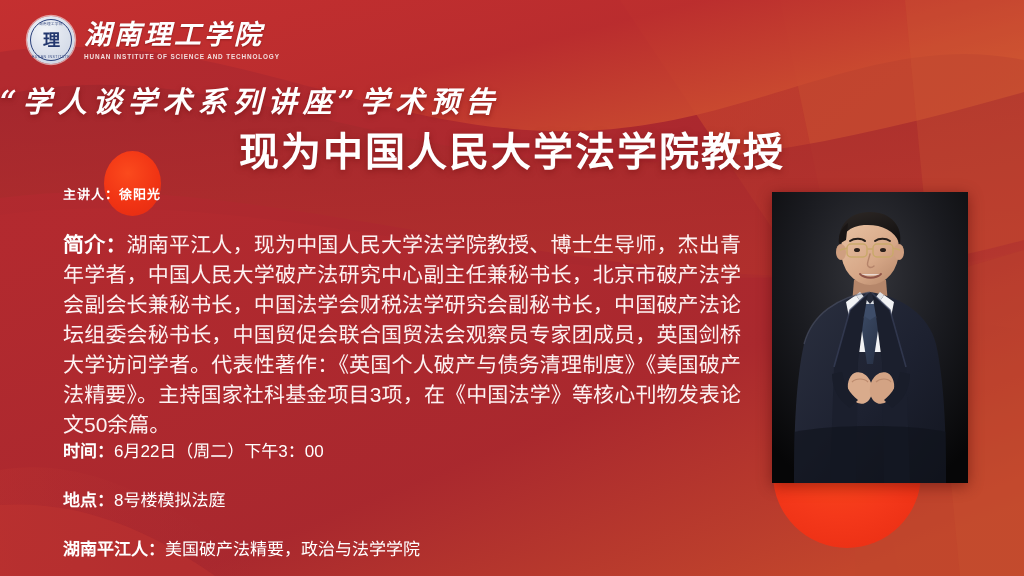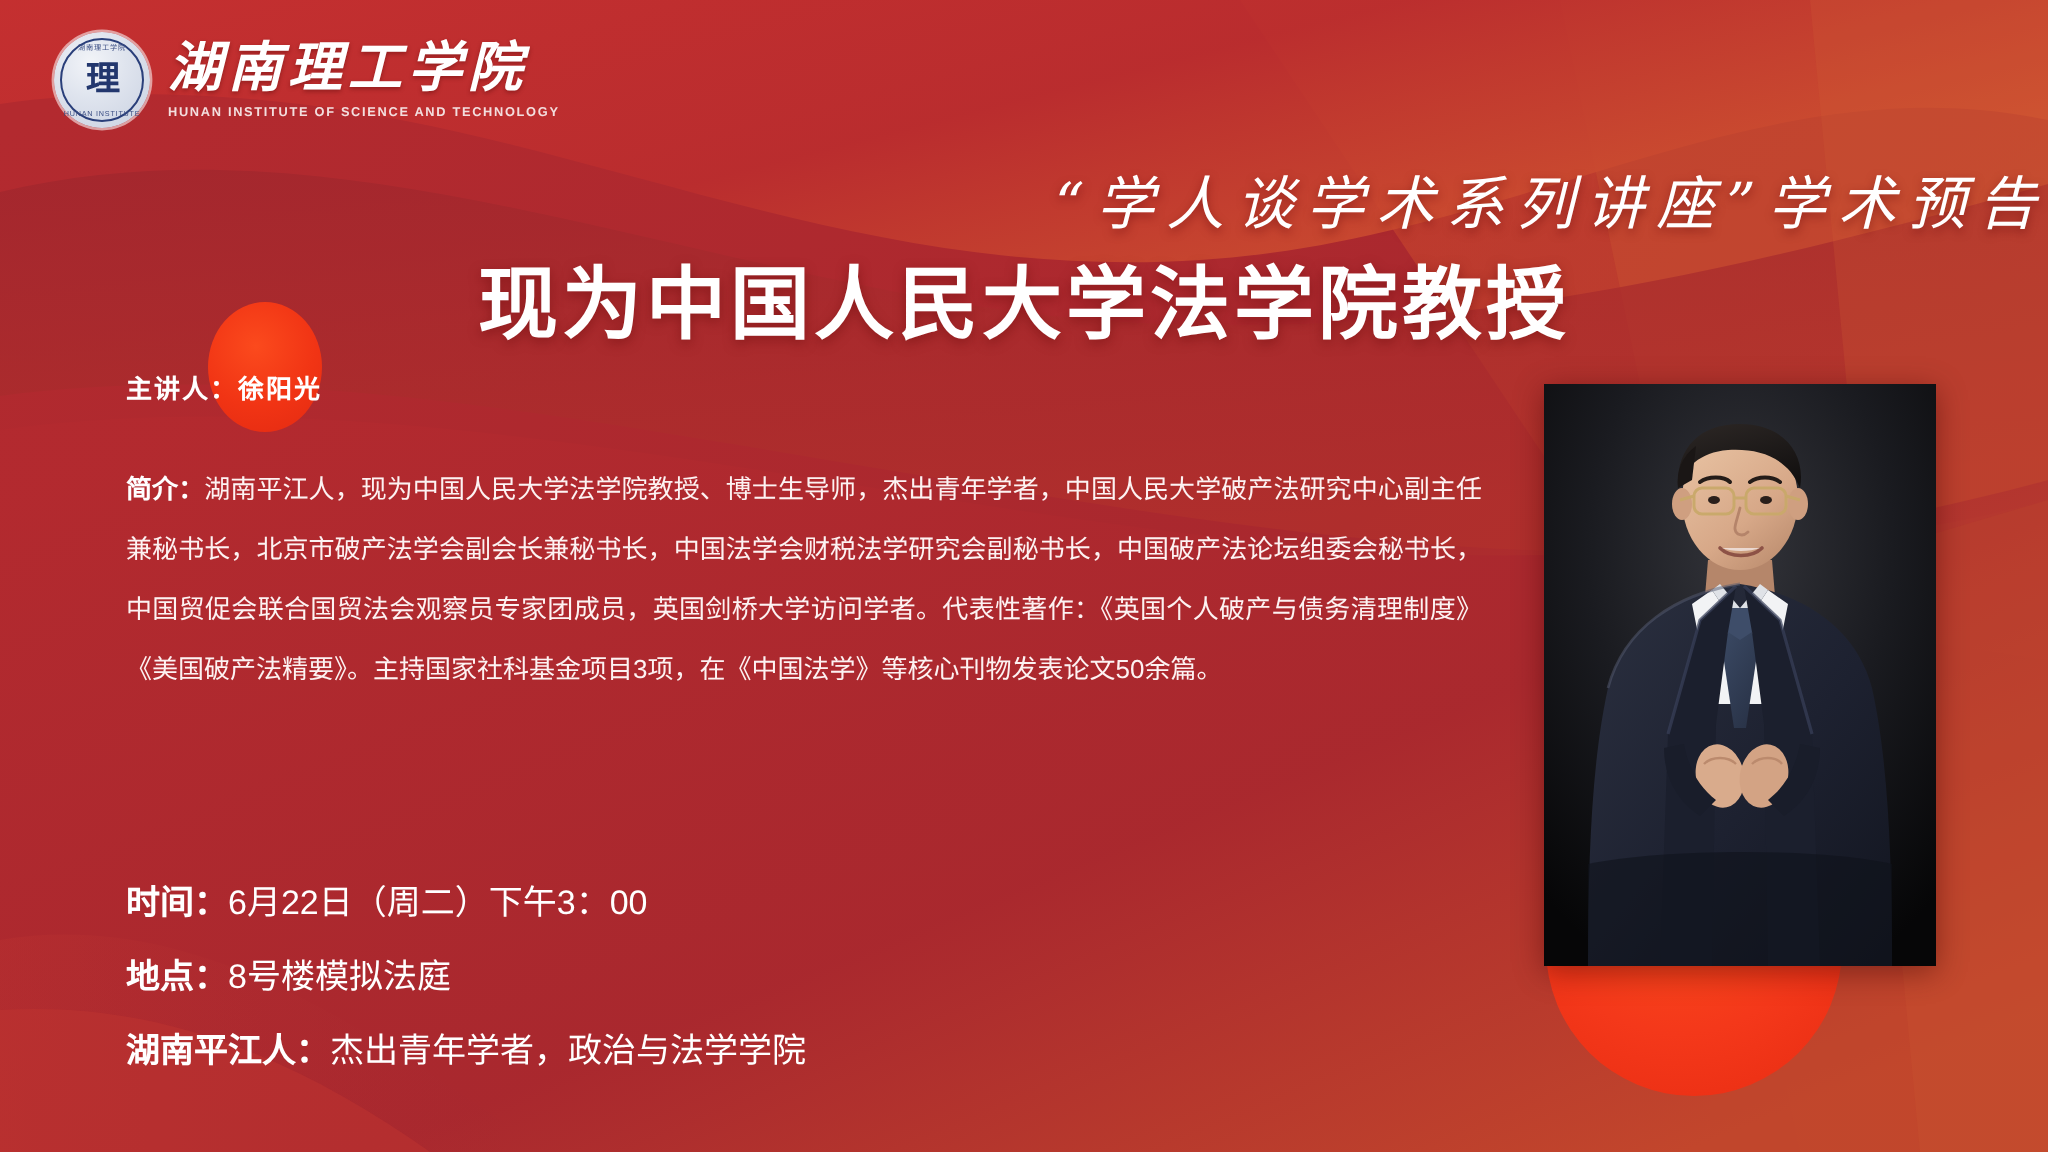--- a/index.html
+++ b/index.html
@@ -53,23 +53,23 @@
     text-shadow:0 1px 2px rgba(90,10,10,.45);
     font-style:italic;
   }
   .logo-en{
     font-size:6.4px;color:#f3dede;letter-spacing:.85px;
     margin-top:2px;white-space:nowrap;font-weight:600;
   }
 
   
   .series-title{
-    position:absolute;left:0;right:0;top:78px;text-align:right;z-index:6;
+    position:absolute;left:0;right:0;top:78px;text-align:left;z-index:6;
     font-family:"DejaVu Serif","Liberation Serif",serif;
-    font-style:italic;font-weight:400;
+    font-style:italic;font-weight:700;
     font-size:29px;letter-spacing:6px;color:#ffffff;
     text-shadow:0 2px 5px rgba(110,12,12,.55);
     white-space:nowrap;
   }
   .main-title{
     position:absolute;left:0;right:0;top:120px;text-align:center;z-index:6;
     font-size:40px;font-weight:700;color:#ffffff;letter-spacing:2px;
     text-shadow:0 2px 6px rgba(110,12,12,.5);
     white-space:nowrap;
   }
@@ -88,28 +88,28 @@
     z-index:2;
   }
 
   
   .speaker-line{
     position:absolute;left:63px;top:184px;z-index:7;
     font-size:13px;font-weight:700;color:#ffffff;letter-spacing:1px;
   }
   .bio{
     position:absolute;left:63px;top:230px;width:678px;z-index:7;
-    font-size:13px;line-height:30px;color:#fdf2f2;
+    font-size:21px;line-height:30px;color:#fdf2f2;
     text-align:justify;text-justify:inter-ideograph;
   }
   .bio b{font-weight:700;color:#ffffff;}
 
   .meta{
     position:absolute;left:63px;top:437px;z-index:7;
-    display:flex;flex-direction:column;gap:12px;
+    display:flex;flex-direction:column;gap:24px;
   }
   .meta-row{font-size:17px;color:#ffffff;white-space:nowrap;}
   .meta-row .k{font-weight:700;}
   .meta-row .v{font-weight:400;}
 
   
   .portrait{
     position:absolute;left:772px;top:192px;width:196px;height:291px;z-index:5;
     overflow:hidden;
     background:radial-gradient(ellipse 120% 90% at 50% 30%,#2a2b30 0%,#16171b 45%,#070708 100%);
@@ -194,21 +194,21 @@
   </div>
 
   <div class="meta">
     <div class="meta-row">
       <span class="k">时间：</span><span class="v">6月22日（周二）下午3：00</span>
     </div>
     <div class="meta-row">
       <span class="k">地点：</span><span class="v">8号楼模拟法庭</span>
     </div>
     <div class="meta-row">
-      <span class="k">湖南平江人：</span><span class="v">杰出青年学者，政治与法学学院</span>
+      <span class="k">湖南平江人：</span><span class="v">美国破产法精要，政治与法学学院</span>
     </div>
   </div>
 
   <div class="portrait">
     <div class="figure">
       <svg viewBox="0 0 196 291" preserveAspectRatio="xMidYMid slice">
         <defs>
           <radialGradient id="bgp" cx="50%" cy="28%" r="78%">
             <stop offset="0%" stop-color="#33343a"></stop>
             <stop offset="50%" stop-color="#1a1b20"></stop>

